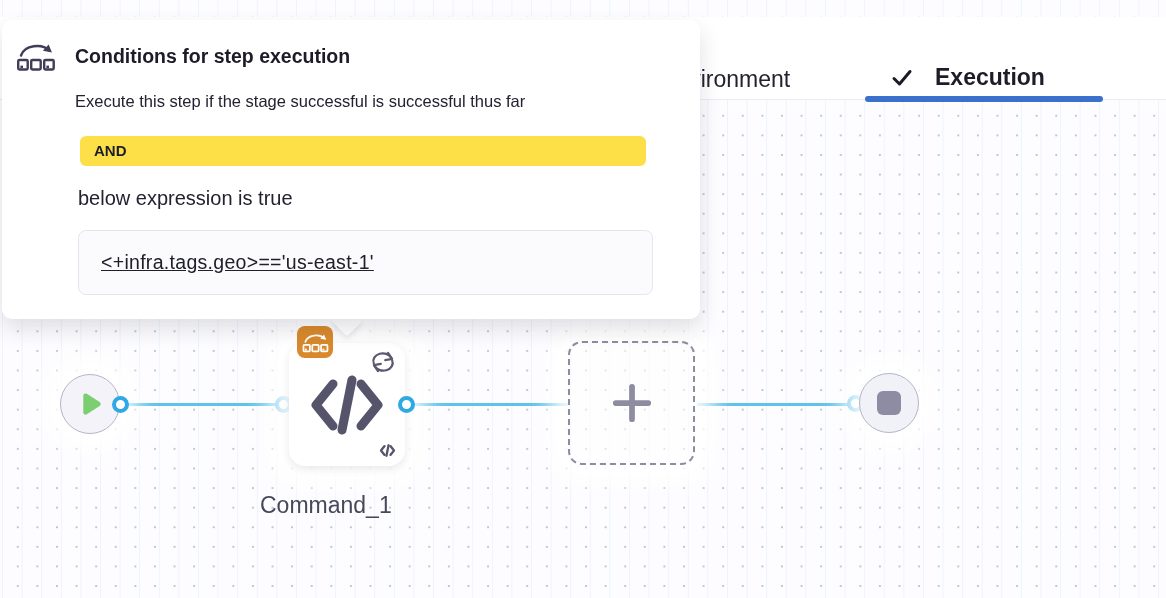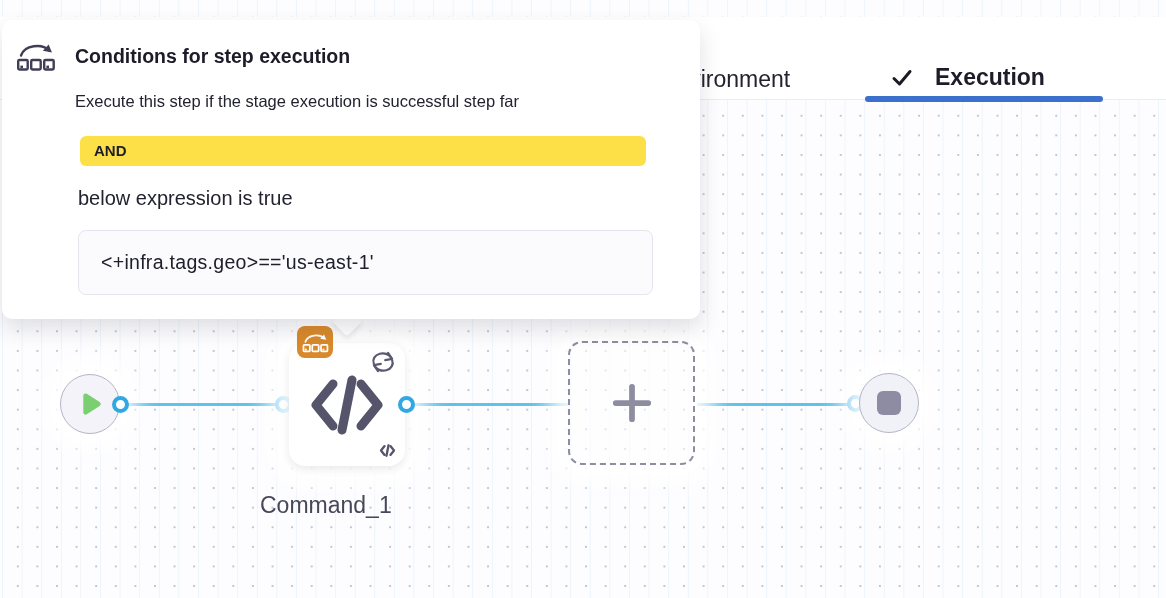--- a/index.html
+++ b/index.html
@@ -83,21 +83,21 @@
     font-weight:700; color:#1c1b28; }
   .pop-desc { position:absolute; left:73px; top:72px; font-size:16.5px; color:#222230; }
   .and-badge { position:absolute; left:78px; top:116px; width:566px; height:30px;
     border-radius:6px; background:#fde047; }
   .and-badge span { display:block; padding-left:14px; line-height:30px;
     font-size:15px; font-weight:700; color:#1e1d2b; }
   .pop-intro { position:absolute; left:76px; top:167px; font-size:20px; color:#222230; }
   .expr-box { position:absolute; left:76px; top:210px; width:575px; height:65px;
     border:1px solid #e5e5ef; border-radius:8px; background:#fbfbfe; }
   .expr-box span { display:block; padding-left:22px; line-height:63px;
-    font-size:19.5px; color:#20202c; letter-spacing:0.3px; white-space:nowrap; }
+    font-size:19.5px; color:#20202c; letter-spacing:0.3px; white-space:nowrap;text-decoration:underline; }
 </style>
 </head>
 <body>
 
 <div class="canvas"></div>
 
 <div class="tabbar">
   <div class="tab tab-env">
     <span class="tab-label">Environment</span>
   </div>
@@ -190,21 +190,21 @@
       <rect x="2.2" y="19" width="9.5" height="9.5" rx="1.2"></rect>
       <rect x="15.2" y="19" width="9.5" height="9.5" rx="1.2"></rect>
       <rect x="28.2" y="19" width="9.5" height="9.5" rx="1.2"></rect>
       <path d="M5 14.5 C 8.5 4, 26 2, 33 9.5" stroke-linecap="round"></path>
     </g>
     <path d="M36 11.6 L32.6 3.6 L26.9 9.8 Z" fill="#3f3e56"></path>
     <rect x="4.4" y="24.6" width="2.6" height="2.6" fill="#3f3e56"></rect>
     <rect x="30.4" y="24.6" width="2.6" height="2.6" fill="#3f3e56"></rect>
   </svg>
   <div class="pop-title">Conditions for step execution</div>
-  <div class="pop-desc">Execute this step if the stage execution is successful step far</div>
+  <div class="pop-desc">Execute this step if the stage successful is successful thus far</div>
   <div class="and-badge">
     <span>AND</span>
   </div>
   <div class="pop-intro">below expression is true</div>
   <div class="expr-box">
     <span>&lt;+infra.tags.geo&gt;=='us-east-1'</span>
   </div>
 </div>
 
 </body></html>

